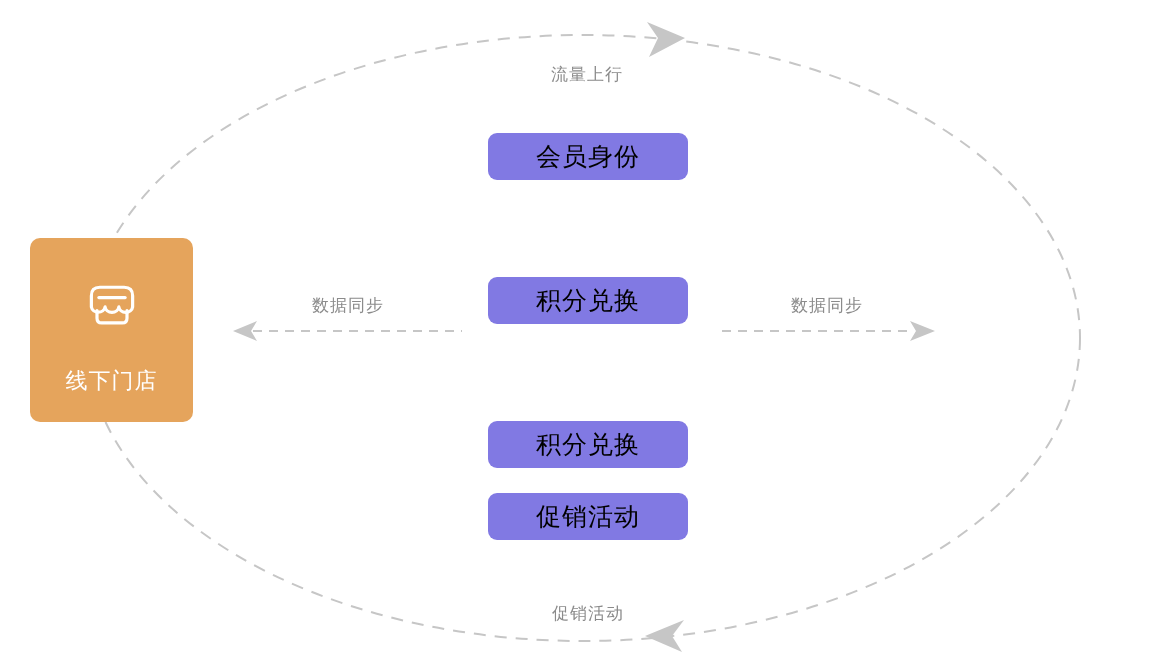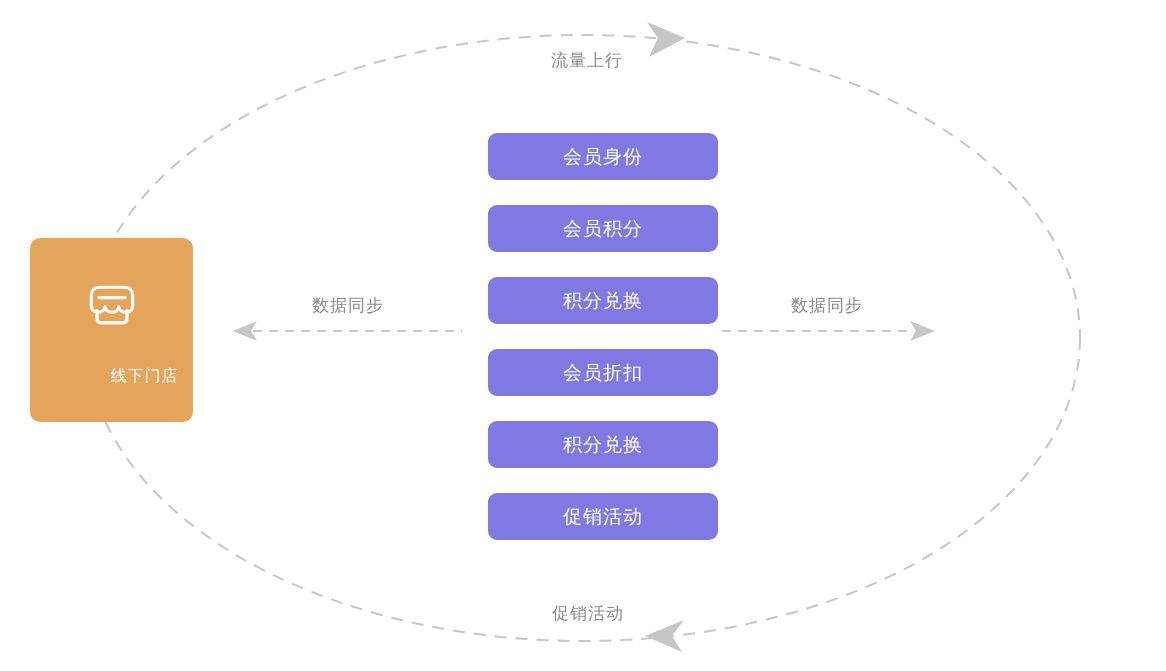--- a/index.html
+++ b/index.html
@@ -16,30 +16,30 @@
     position:absolute;left:948px;top:248px;width:196px;height:170px;
     background:#FC8181;z-index:2;
     -webkit-clip-path:polygon(16% 0%,84% 0%,100% 50%,84% 100%,16% 100%,0% 50%);
     clip-path:polygon(16% 0%,84% 0%,100% 50%,84% 100%,16% 100%,0% 50%);
   }
   .node-icon{position:absolute;left:50%;transform:translateX(-50%);}
   .node-left .node-icon{top:38px;width:60px;height:60px;}
   .node-right .node-icon{top:30px;width:44px;height:68px;}
   .node-label{
     position:absolute;left:0;width:100%;text-align:center;
-    color:#ffffff;font-size:16px;letter-spacing:1px;margin-left:33px;
+    color:#ffffff;font-size:22px;letter-spacing:1px;
   }
   .node-left .node-label{top:366px - 238px;}
   .node-left .node-label{top:128px;}
   .node-right .node-label{top:119px;}
 
   .pill{
-    position:absolute;left:488px;width:230px;height:47px;
+    position:absolute;left:488px;width:200px;height:47px;
     background:#8179E3;border-radius:9px;z-index:2;
-    color:#ffffff;font-size:19px;letter-spacing:1px;
+    color:#000000;font-size:25px;letter-spacing:1px;
     text-align:center;line-height:47px;
   }
   .gray-label{
     position:absolute;transform:translateX(-50%);
     color:#8B8B8B;font-size:17px;letter-spacing:1px;white-space:nowrap;z-index:2;
   }
 </style>
 </head>
 <body>
 
@@ -66,24 +66,22 @@
                  A7.4,6.6 0 0 1 39.3,33 A7.4,6.6 0 0 1 24.6,33 A7.4,6.6 0 0 1 10,33 Z"></path>
         <path d="M18,23 L46,23"></path>
         <path d="M16,37 L16,45 Q16,50 21,50 L43,50 Q48,50 48,45 L48,37"></path>
       </g>
     </svg>
     <div class="node-label">线下门店</div>
   </div>
 
 
   <div class="pill" style="top:133px">会员身份</div>
-  <div class="pill" style="top:205px">会员积分</div>
   <div class="pill" style="top:277px">积分兑换</div>
-  <div class="pill" style="top:349px">会员折扣</div>
   <div class="pill" style="top:493px">促销活动</div>
   <div class="pill" style="top:421px">积分兑换</div>
 
-  <div class="gray-label" style="left:587px;top:49px">流量上行</div>
+  <div class="gray-label" style="left:587px;top:63px">流量上行</div>
   <div class="gray-label" style="left:588px;top:602px">促销活动</div>
   <div class="gray-label" style="left:348px;top:294px">数据同步</div>
   <div class="gray-label" style="left:827px;top:294px">数据同步</div>
 
 </div>
 
 </body></html>

